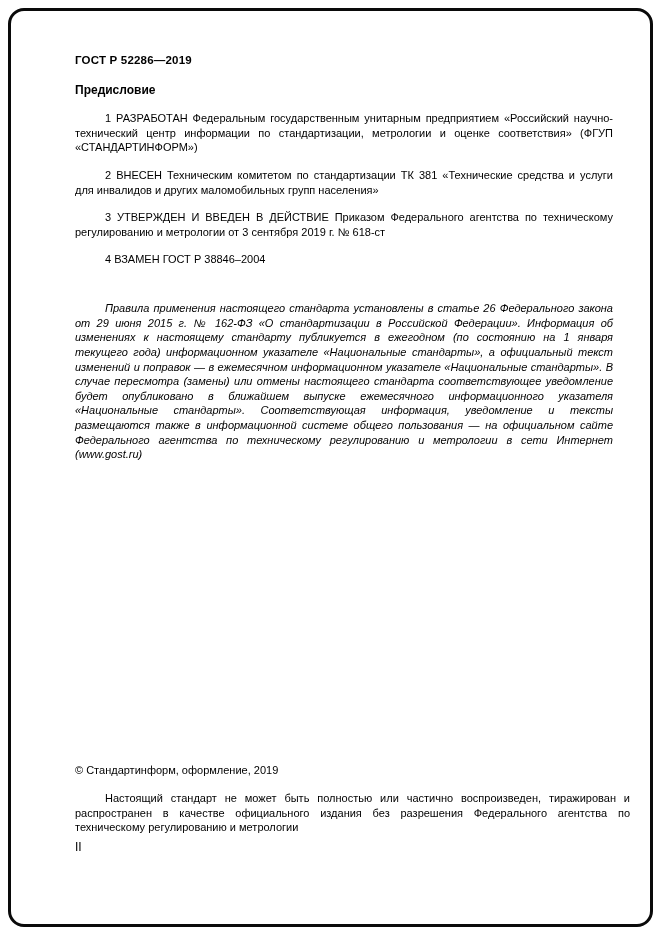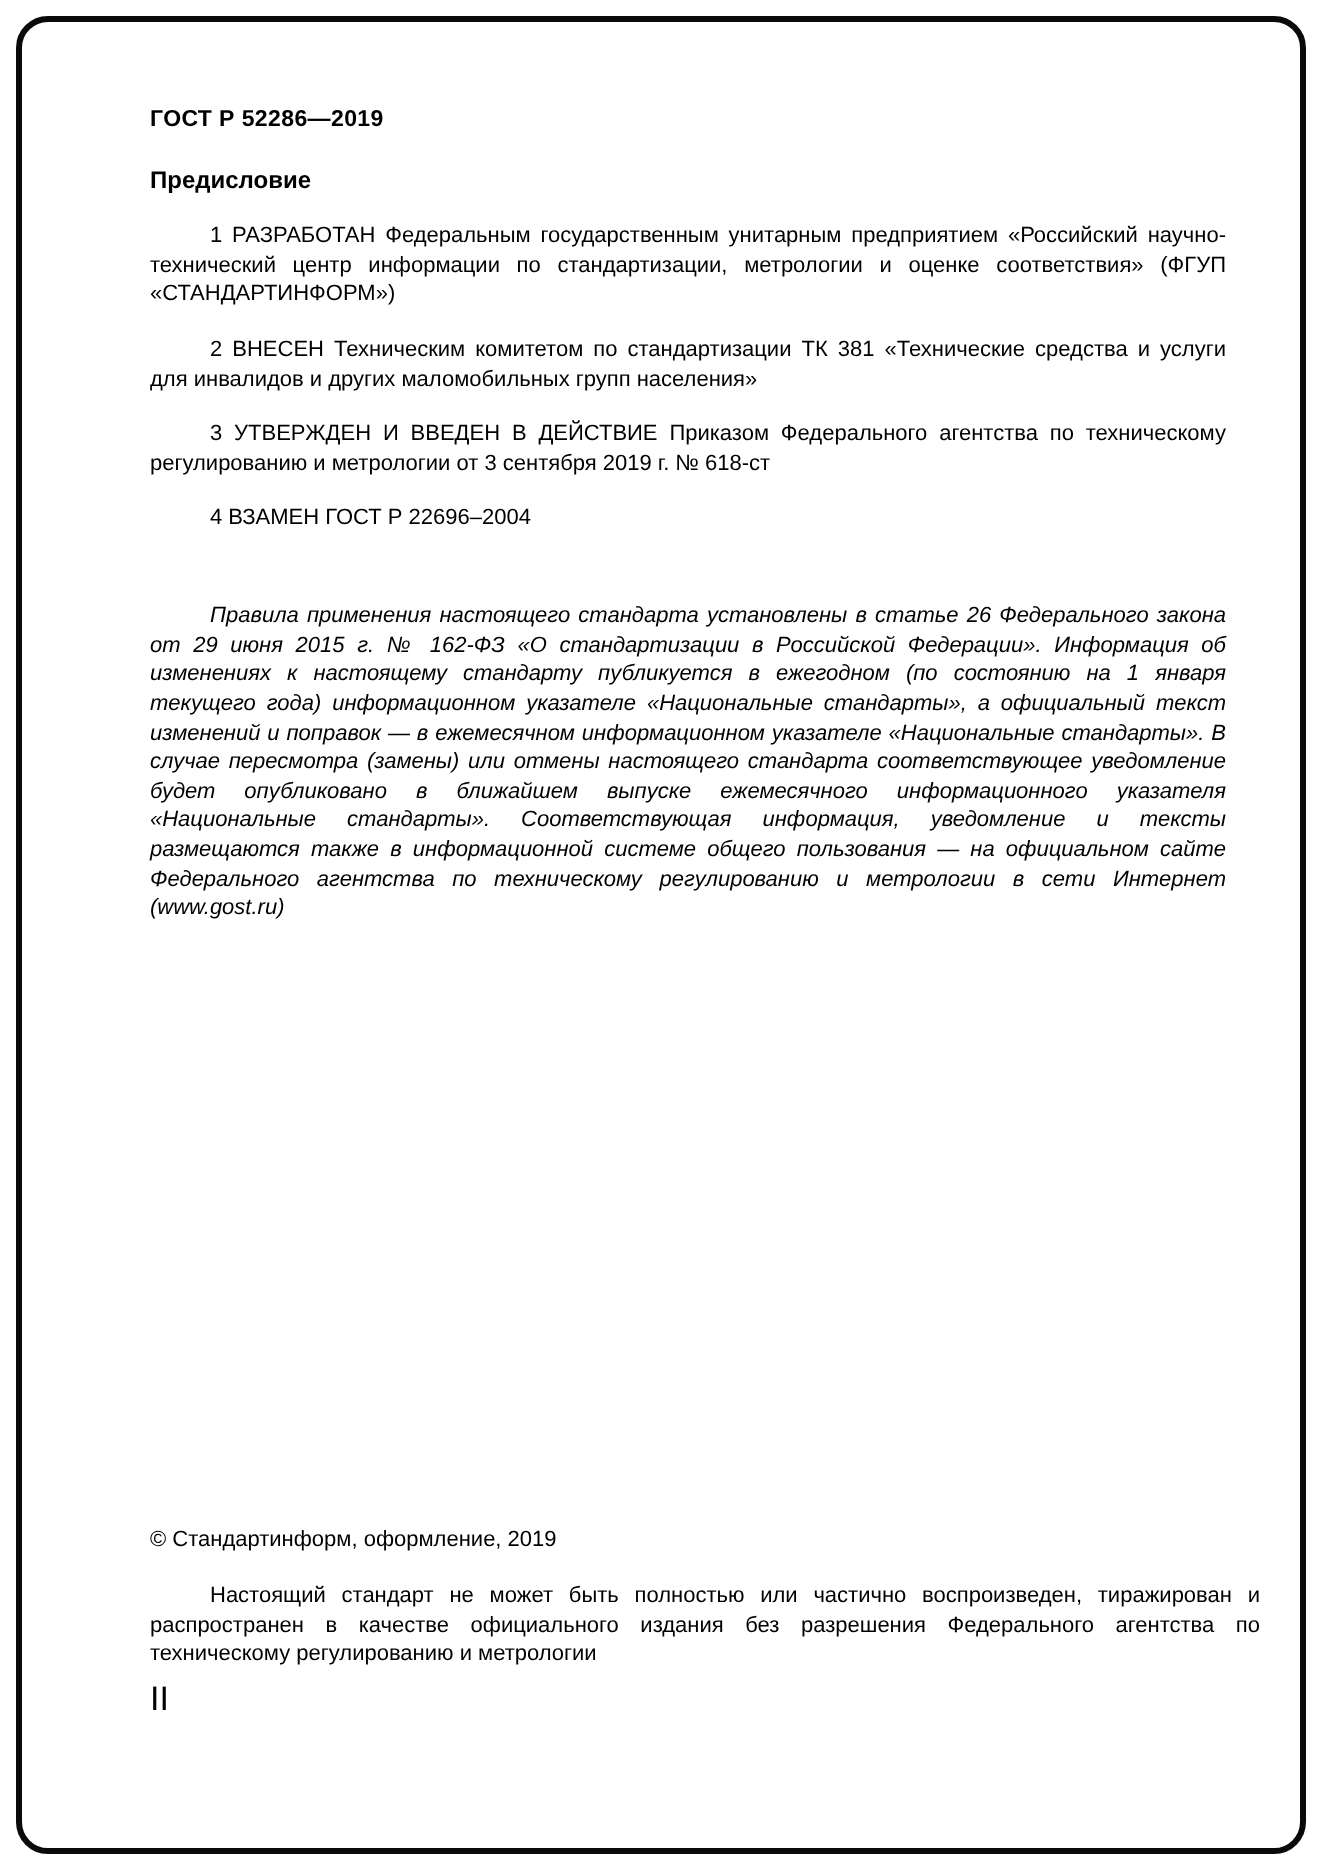--- a/index.html
+++ b/index.html
@@ -72,21 +72,21 @@
     font-size: 11px;
     line-height: 1.33;
     text-align: justify;
     text-indent: 30px;
     margin: 0;
   }
   .page-number {
     position: absolute;
     top: 840px;
     left: 75px;
-    font-size: 17px;
+    font-size: 12px;
   }
 </style>
 </head>
 <body>
 
 <div class="page">
 
   <div class="frame"></div>
 
   <div class="content">
@@ -94,21 +94,21 @@
     <div class="doc-number">ГОСТ Р 52286—2019</div>
 
     <div class="heading">Предисловие</div>
 
     <p class="para">1 РАЗРАБОТАН Федеральным государственным унитарным предприятием «Российский научно-технический центр информации по стандартизации, метрологии и оценке соответствия» (ФГУП «СТАНДАРТИНФОРМ»)</p>
 
     <p class="para">2 ВНЕСЕН Техническим комитетом по стандартизации ТК 381 «Технические средства и услуги для инвалидов и других маломобильных групп населения»</p>
 
     <p class="para">3 УТВЕРЖДЕН И ВВЕДЕН В ДЕЙСТВИЕ Приказом Федерального агентства по техническому регулированию и метрологии от 3 сентября 2019 г. № 618-ст</p>
 
-    <p class="para">4 ВЗАМЕН ГОСТ Р 22696–2004</p>
+    <p class="para">4 ВЗАМЕН ГОСТ Р 38846–2004</p>
 
     <p class="rules">Правила применения настоящего стандарта установлены в статье 26 Федерального закона от 29 июня 2015 г. № 162-ФЗ «О стандартизации в Российской Федерации». Информация об изменениях к настоящему стандарту публикуется в ежегодном (по состоянию на 1 января текущего года) информационном указателе «Национальные стандарты», а официальный текст изменений и поправок — в ежемесячном информационном указателе «Национальные стандарты». В случае пересмотра (замены) или отмены настоящего стандарта соответствующее уведомление будет опубликовано в ближайшем выпуске ежемесячного информационного указателя «Национальные стандарты». Соответствующая информация, уведомление и тексты размещаются также в информационной системе общего пользования — на официальном сайте Федерального агентства по техническому регулированию и метрологии в сети Интернет (www.gost.ru)</p>
 
   </div>
 
   <div class="copyright">© Стандартинформ, оформление, 2019</div>
 
   <p class="notice">Настоящий стандарт не может быть полностью или частично воспроизведен, тиражирован и распространен в качестве официального издания без разрешения Федерального агентства по техническому регулированию и метрологии</p>
 
   <div class="page-number">II</div>

